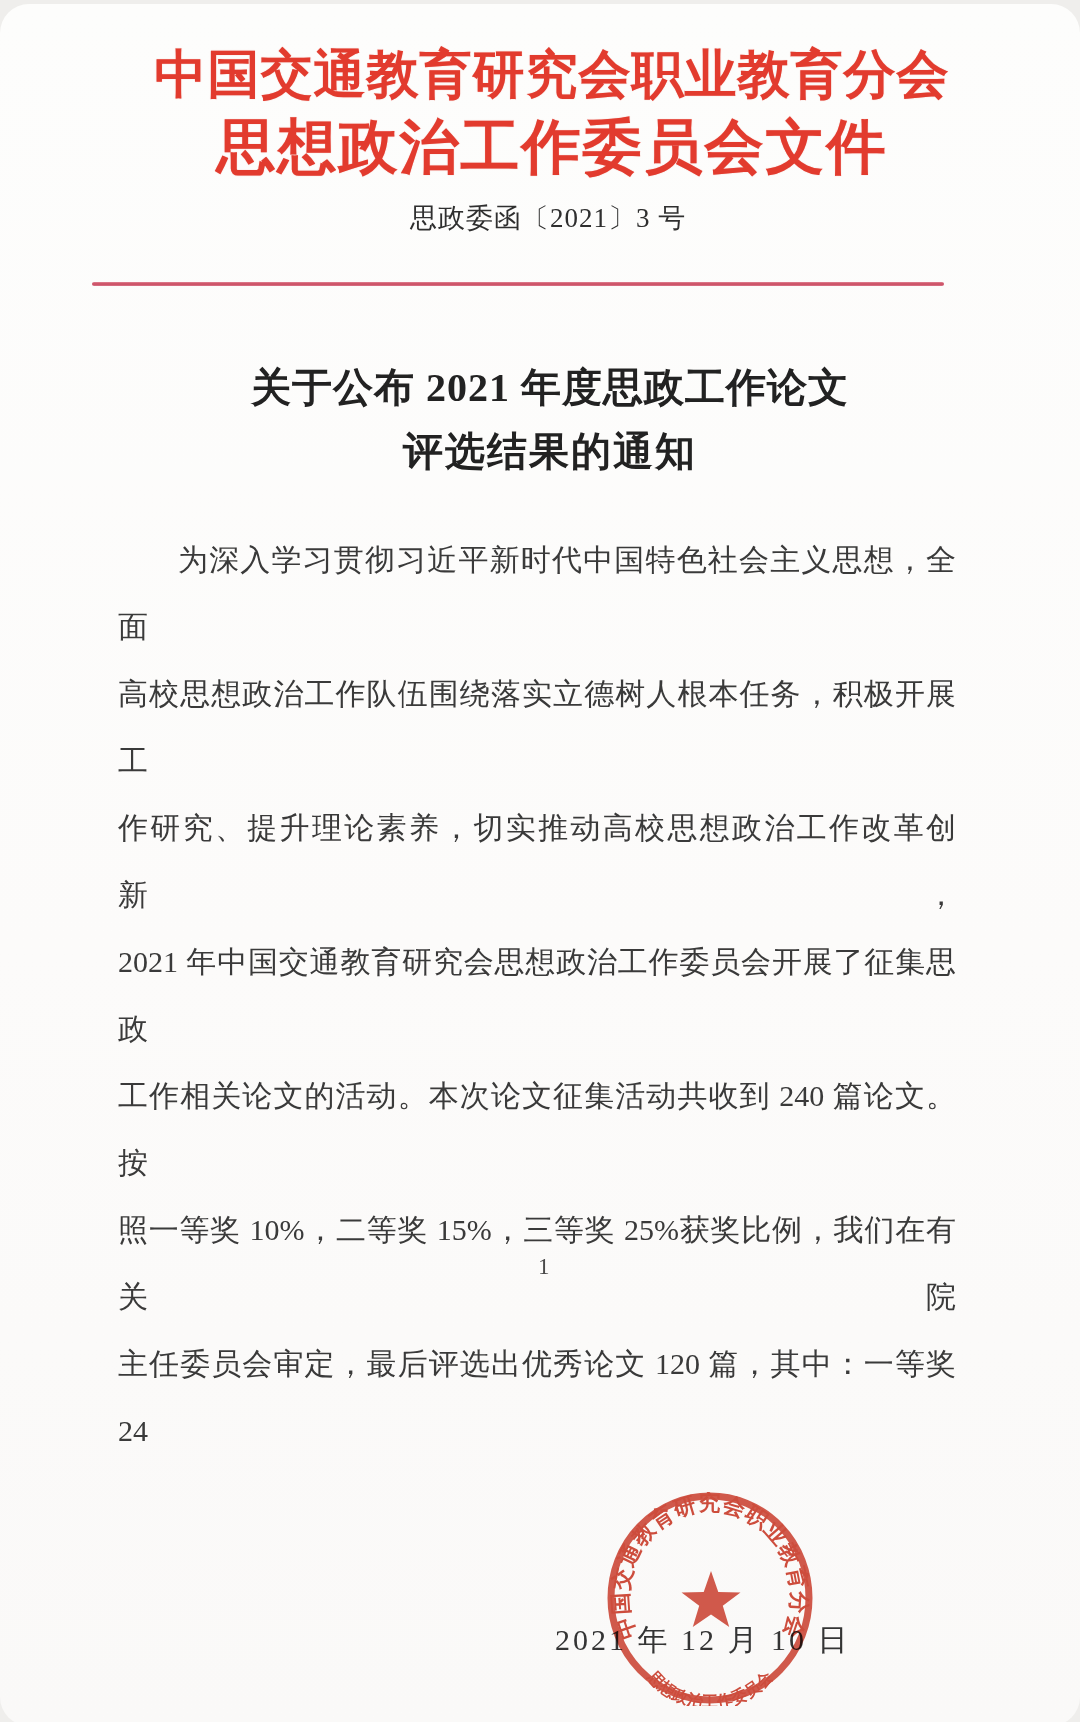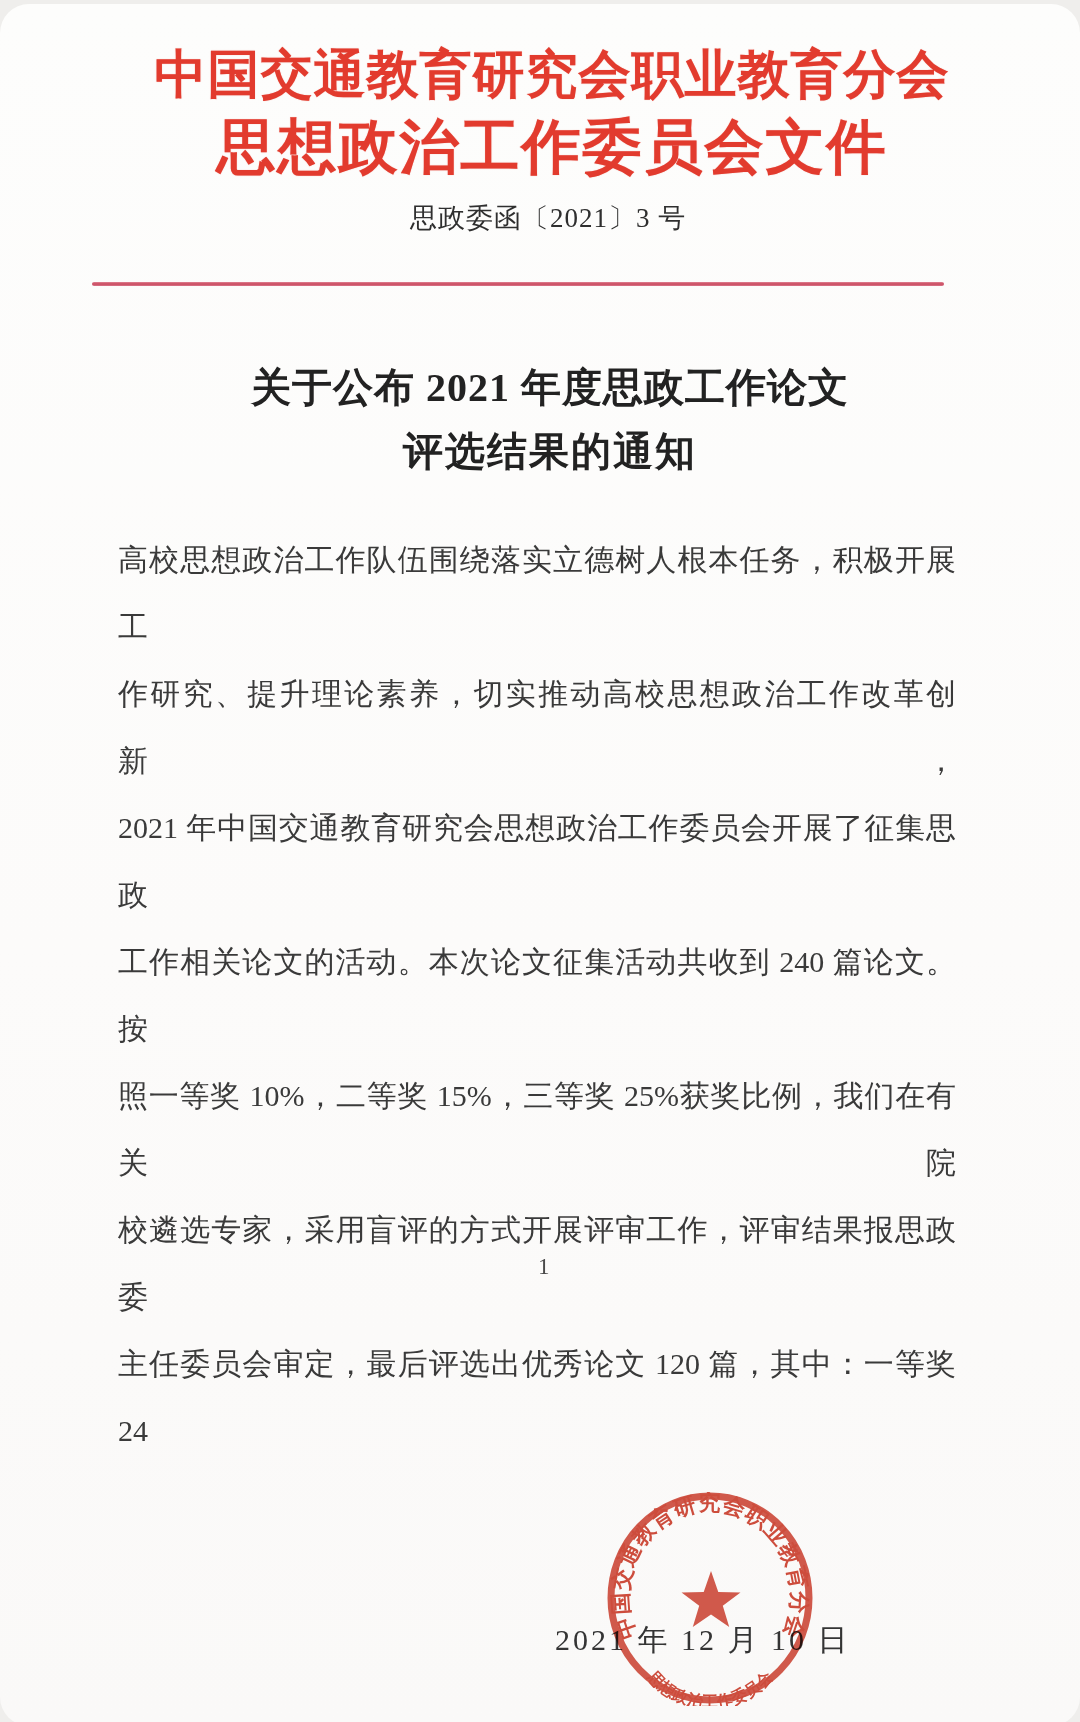--- a/index.html
+++ b/index.html
@@ -148,26 +148,26 @@
 
   <div class="centered docnum">思政委函〔2021〕3 号</div>
 
   <div class="red-rule"></div>
 
   <div class="centered title1">关于公布 2021 年度思政工作论文</div>
   <div class="centered title2">评选结果的通知</div>
 
   <div class="body-block">
     <div>
+        <div class="body-line indent">为深入学习贯彻习近平新时代中国特色社会主义思想，全面</div>
         <div class="body-line">高校思想政治工作队伍围绕落实立德树人根本任务，积极开展工</div>
         <div class="body-line">作研究、提升理论素养，切实推动高校思想政治工作改革创新，</div>
         <div class="body-line">2021 年中国交通教育研究会思想政治工作委员会开展了征集思政</div>
         <div class="body-line">工作相关论文的活动。本次论文征集活动共收到 240 篇论文。按</div>
         <div class="body-line">照一等奖 10%，二等奖 15%，三等奖 25%获奖比例，我们在有关院</div>
-        <div class="body-line">校遴选专家，采用盲评的方式开展评审工作，评审结果报思政委</div>
         <div class="body-line">主任委员会审定，最后评选出优秀论文 120 篇，其中：一等奖 24</div>
       </div>
   </div>
 
   <div class="page-number">1</div>
 
 
 
   <div class="date-line">2021 年 12 月 10 日</div>
 

